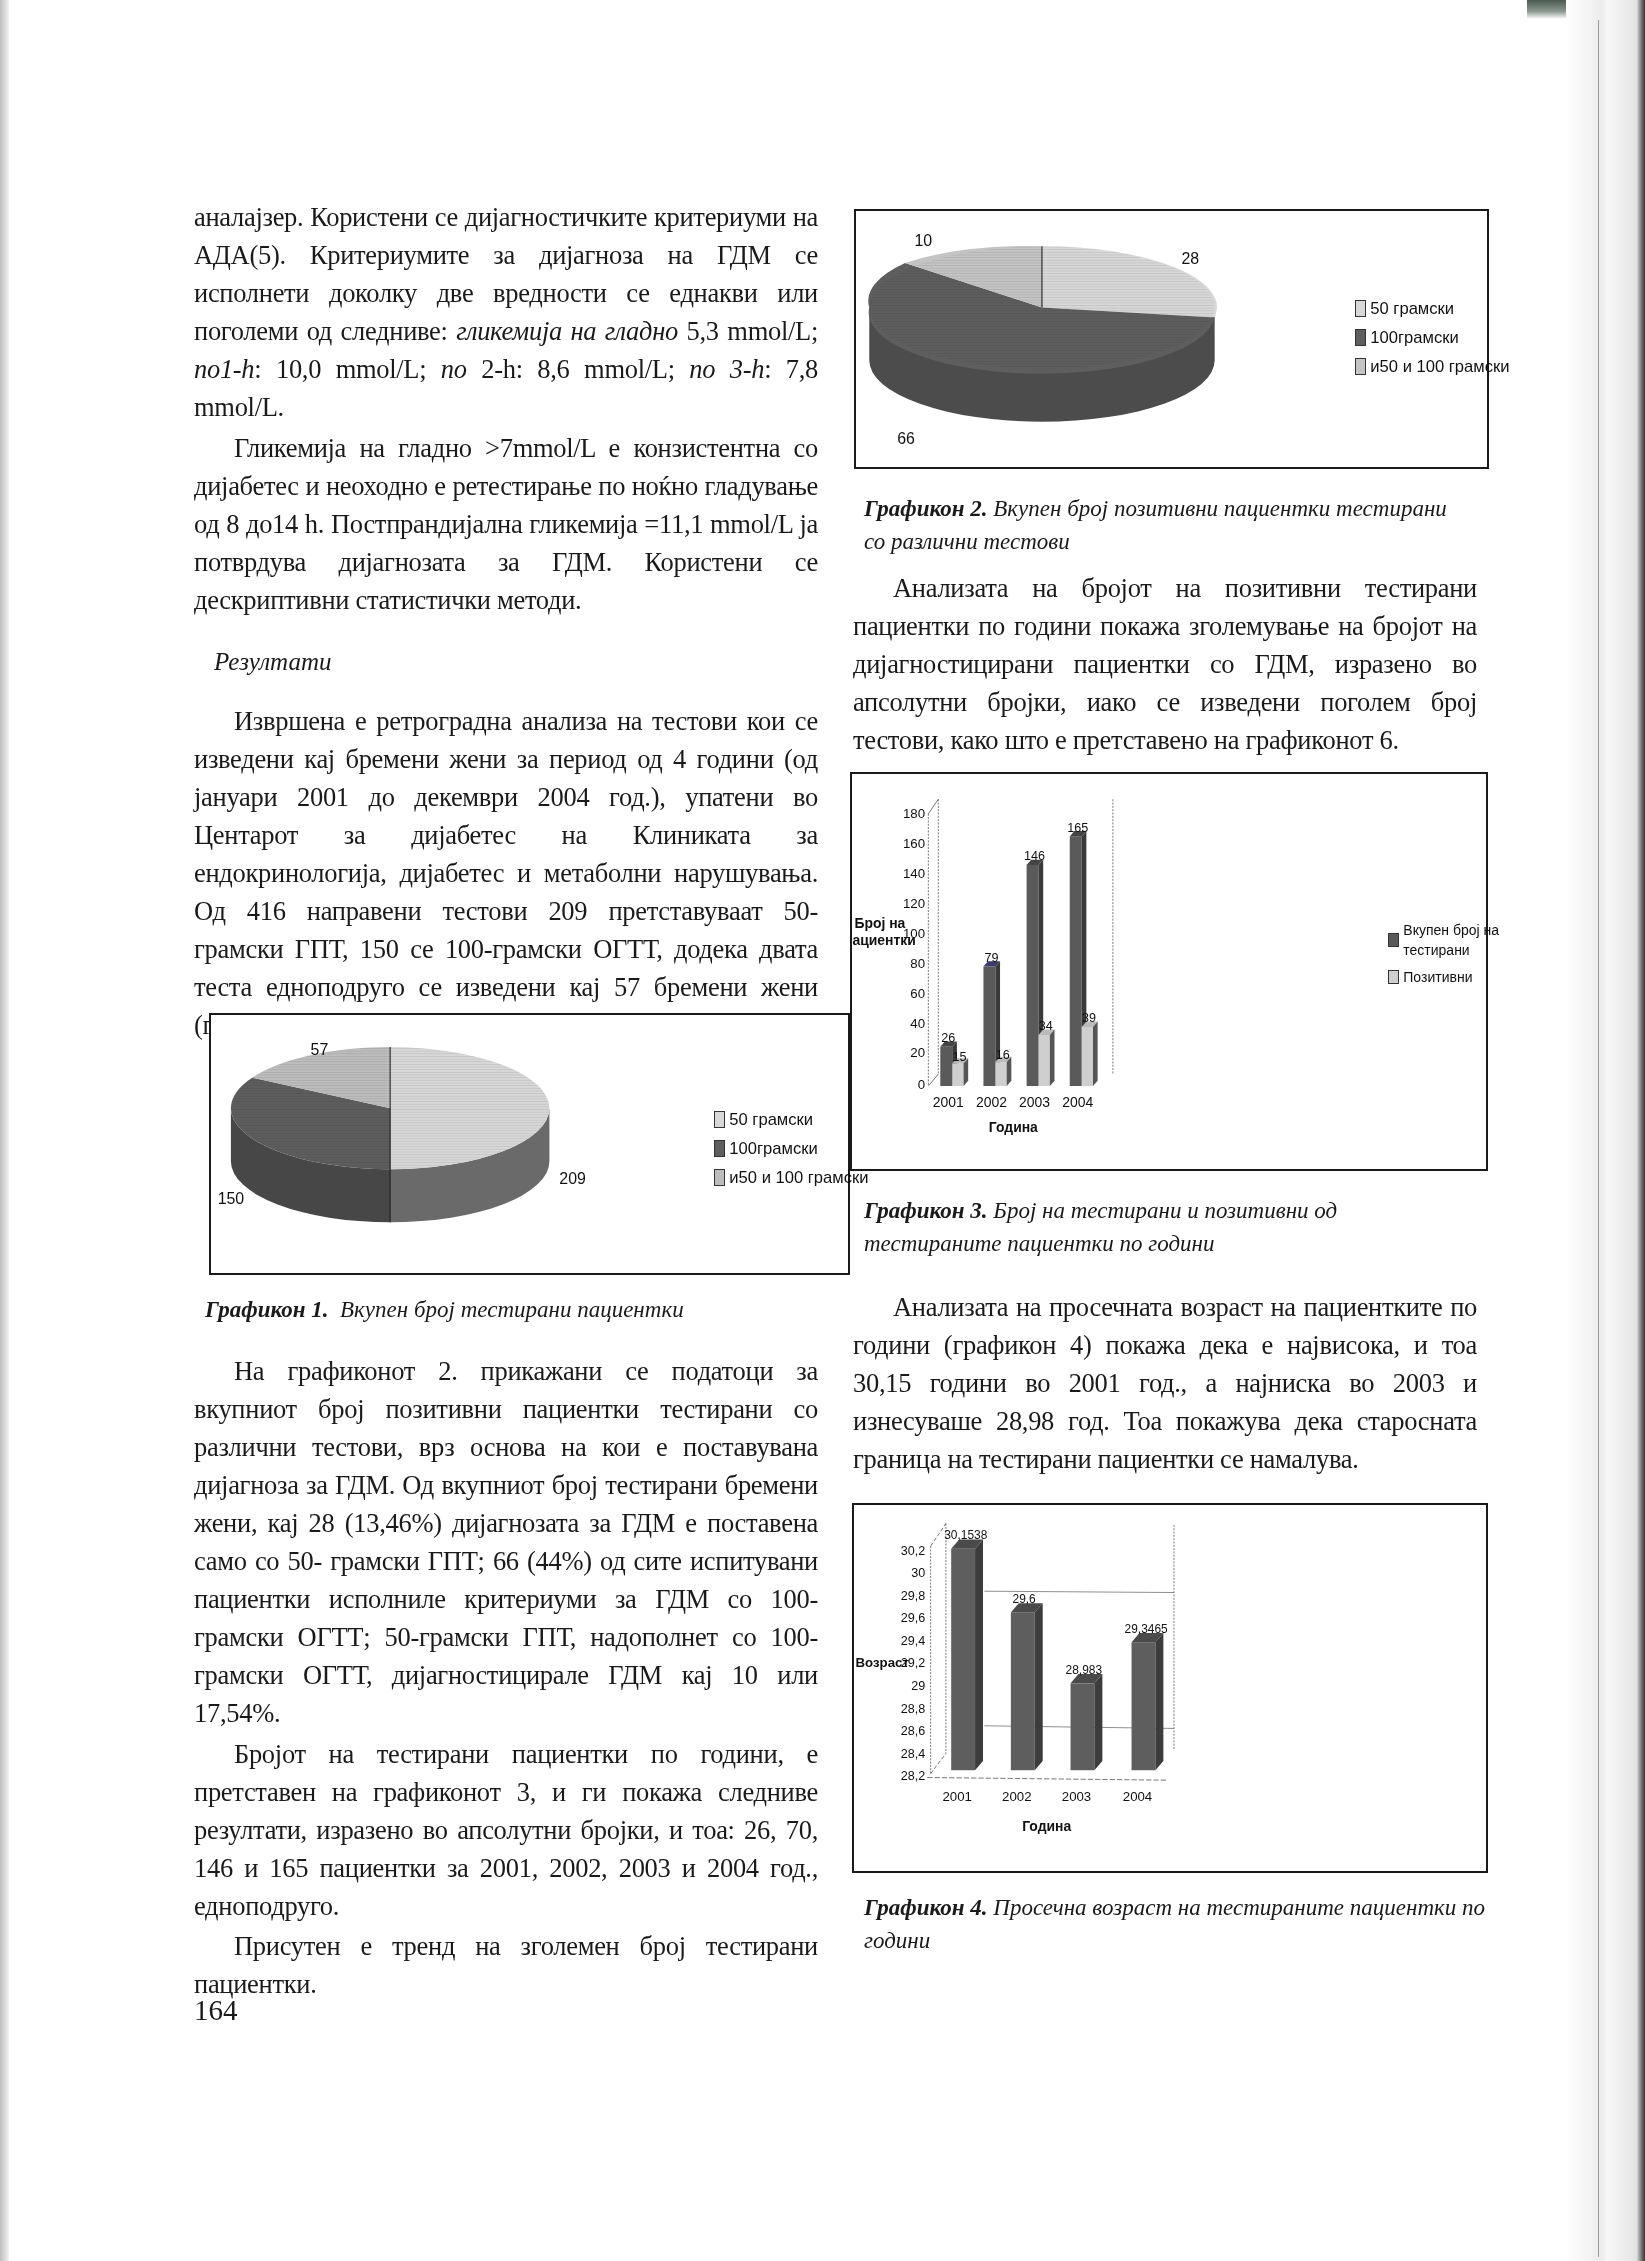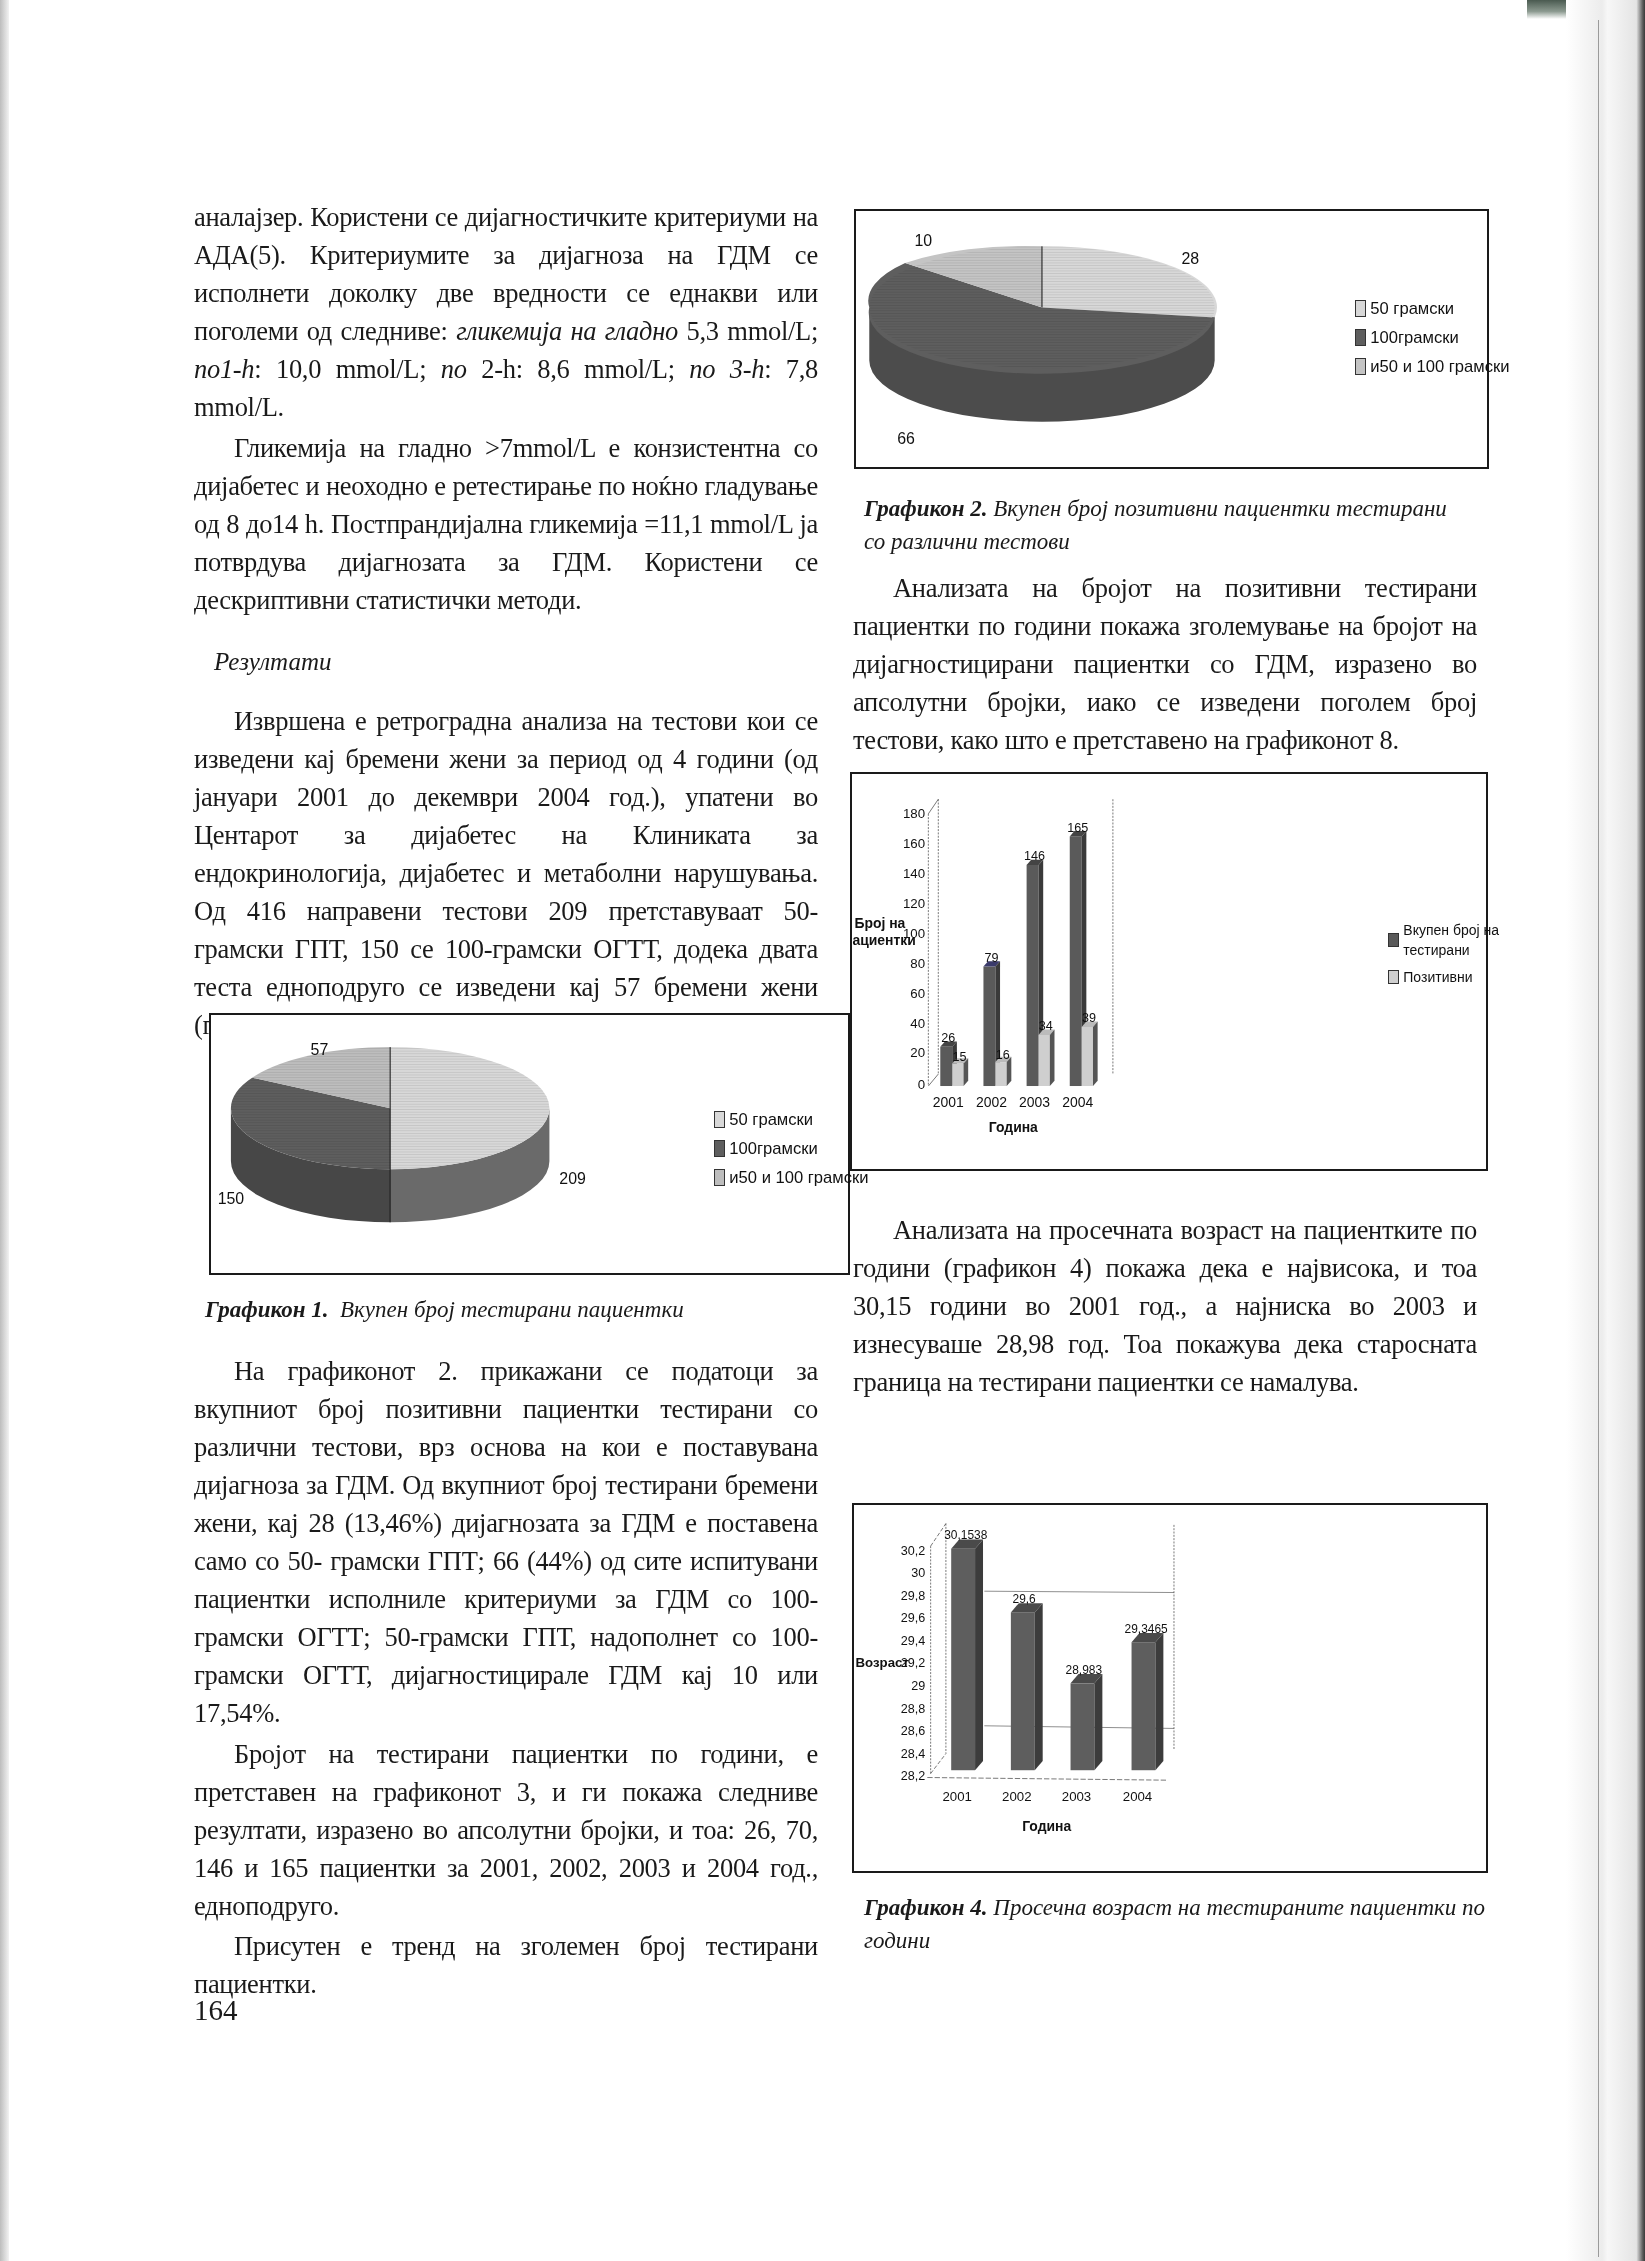--- a/index.html
+++ b/index.html
@@ -138,21 +138,21 @@
       </div>
     <div class="row">
         <span class="sw" style="background:#c4c4c4"></span>
         <span>и50 и 100 грамски</span>
       </div>
   </div>
 </div>
 
 <div class="col col-right" style="top:481px;">
   <p class="caption"><b>Графикон 2.</b> <span>Вкупен број позитивни пациентки тестирани со различни тестови</span></p>
-  <p class="txt indent" style="margin-top:5.3px;">Анализата на бројот на позитивни тестирани пациентки по години покажа зголемување на бројот на дијагностицирани пациентки со ГДМ, изразено во апсолутни бројки, иако се изведени поголем број тестови, како што е претставено на графиконот 8.</p>
+  <p class="txt indent" style="margin-top:5.3px;">Анализата на бројот на позитивни тестирани пациентки по години покажа зголемување на бројот на дијагностицирани пациентки со ГДМ, изразено во апсолутни бројки, иако се изведени поголем број тестови, како што е претставено на графиконот 6.</p>
 </div>
 
 <div class="chart-box" style="left:850px; top:772px; width:634px; height:395px;">
   <svg width="634" height="395" font-family="Liberation Sans, sans-serif" viewBox="0 0 955 595">
 
     <line x1="115" y1="60" x2="115" y2="470" stroke="#333" stroke-dasharray="3,2"></line>
     <line x1="130" y1="38" x2="130" y2="452" stroke="#333" stroke-dasharray="3,2"></line>
     <line x1="115" y1="60" x2="130" y2="38" stroke="#333"></line>
     <line x1="115" y1="470" x2="130" y2="452" stroke="#333"></line>
     <line x1="393" y1="38" x2="393" y2="452" stroke="#333" stroke-dasharray="3,2"></line>
@@ -223,20 +223,21 @@
         <span style="white-space:normal; width:106px; display:inline-block;">Вкупен број на тестирани</span>
       </div>
     <div class="row" style="margin-top:6.6px;">
         <span class="sw" style="background:#cfcfcf; height:12px;"></span>
         <span>Позитивни</span>
       </div>
   </div>
 </div>
 
 <div class="col col-right" style="top:1183px;">
+  <p class="caption"><b>Графикон 3.</b> <span>Број на тестирани и позитивни од тестираните пациентки по години</span></p>
   <p class="txt indent" style="margin-top:28px;">Анализата на просечната возраст на пациентките по години (графикон 4) покажа дека е највисока, и тоа 30,15 години во 2001 год., а најниска во 2003 и изнесуваше 28,98 год. Тоа покажува дека старосната граница на тестирани пациентки се намалува.</p>
 </div>
 
 <div class="chart-box" style="left:852px; top:1503px; width:632px; height:366px;">
   <svg width="632" height="366" font-family="Liberation Sans, sans-serif" viewBox="0 0 952 552">
     <line x1="115" y1="62" x2="115" y2="405" stroke="#333" stroke-dasharray="3,2"></line>
     <line x1="138" y1="28" x2="138" y2="375" stroke="#333" stroke-dasharray="3,2"></line>
     <line x1="115" y1="62" x2="138" y2="28" stroke="#333" stroke-dasharray="6,3"></line>
     <line x1="115" y1="405" x2="138" y2="375" stroke="#333" stroke-dasharray="6,3"></line>
     <line x1="110" y1="411" x2="470" y2="415" stroke="#333" stroke-dasharray="8,3"></line>

